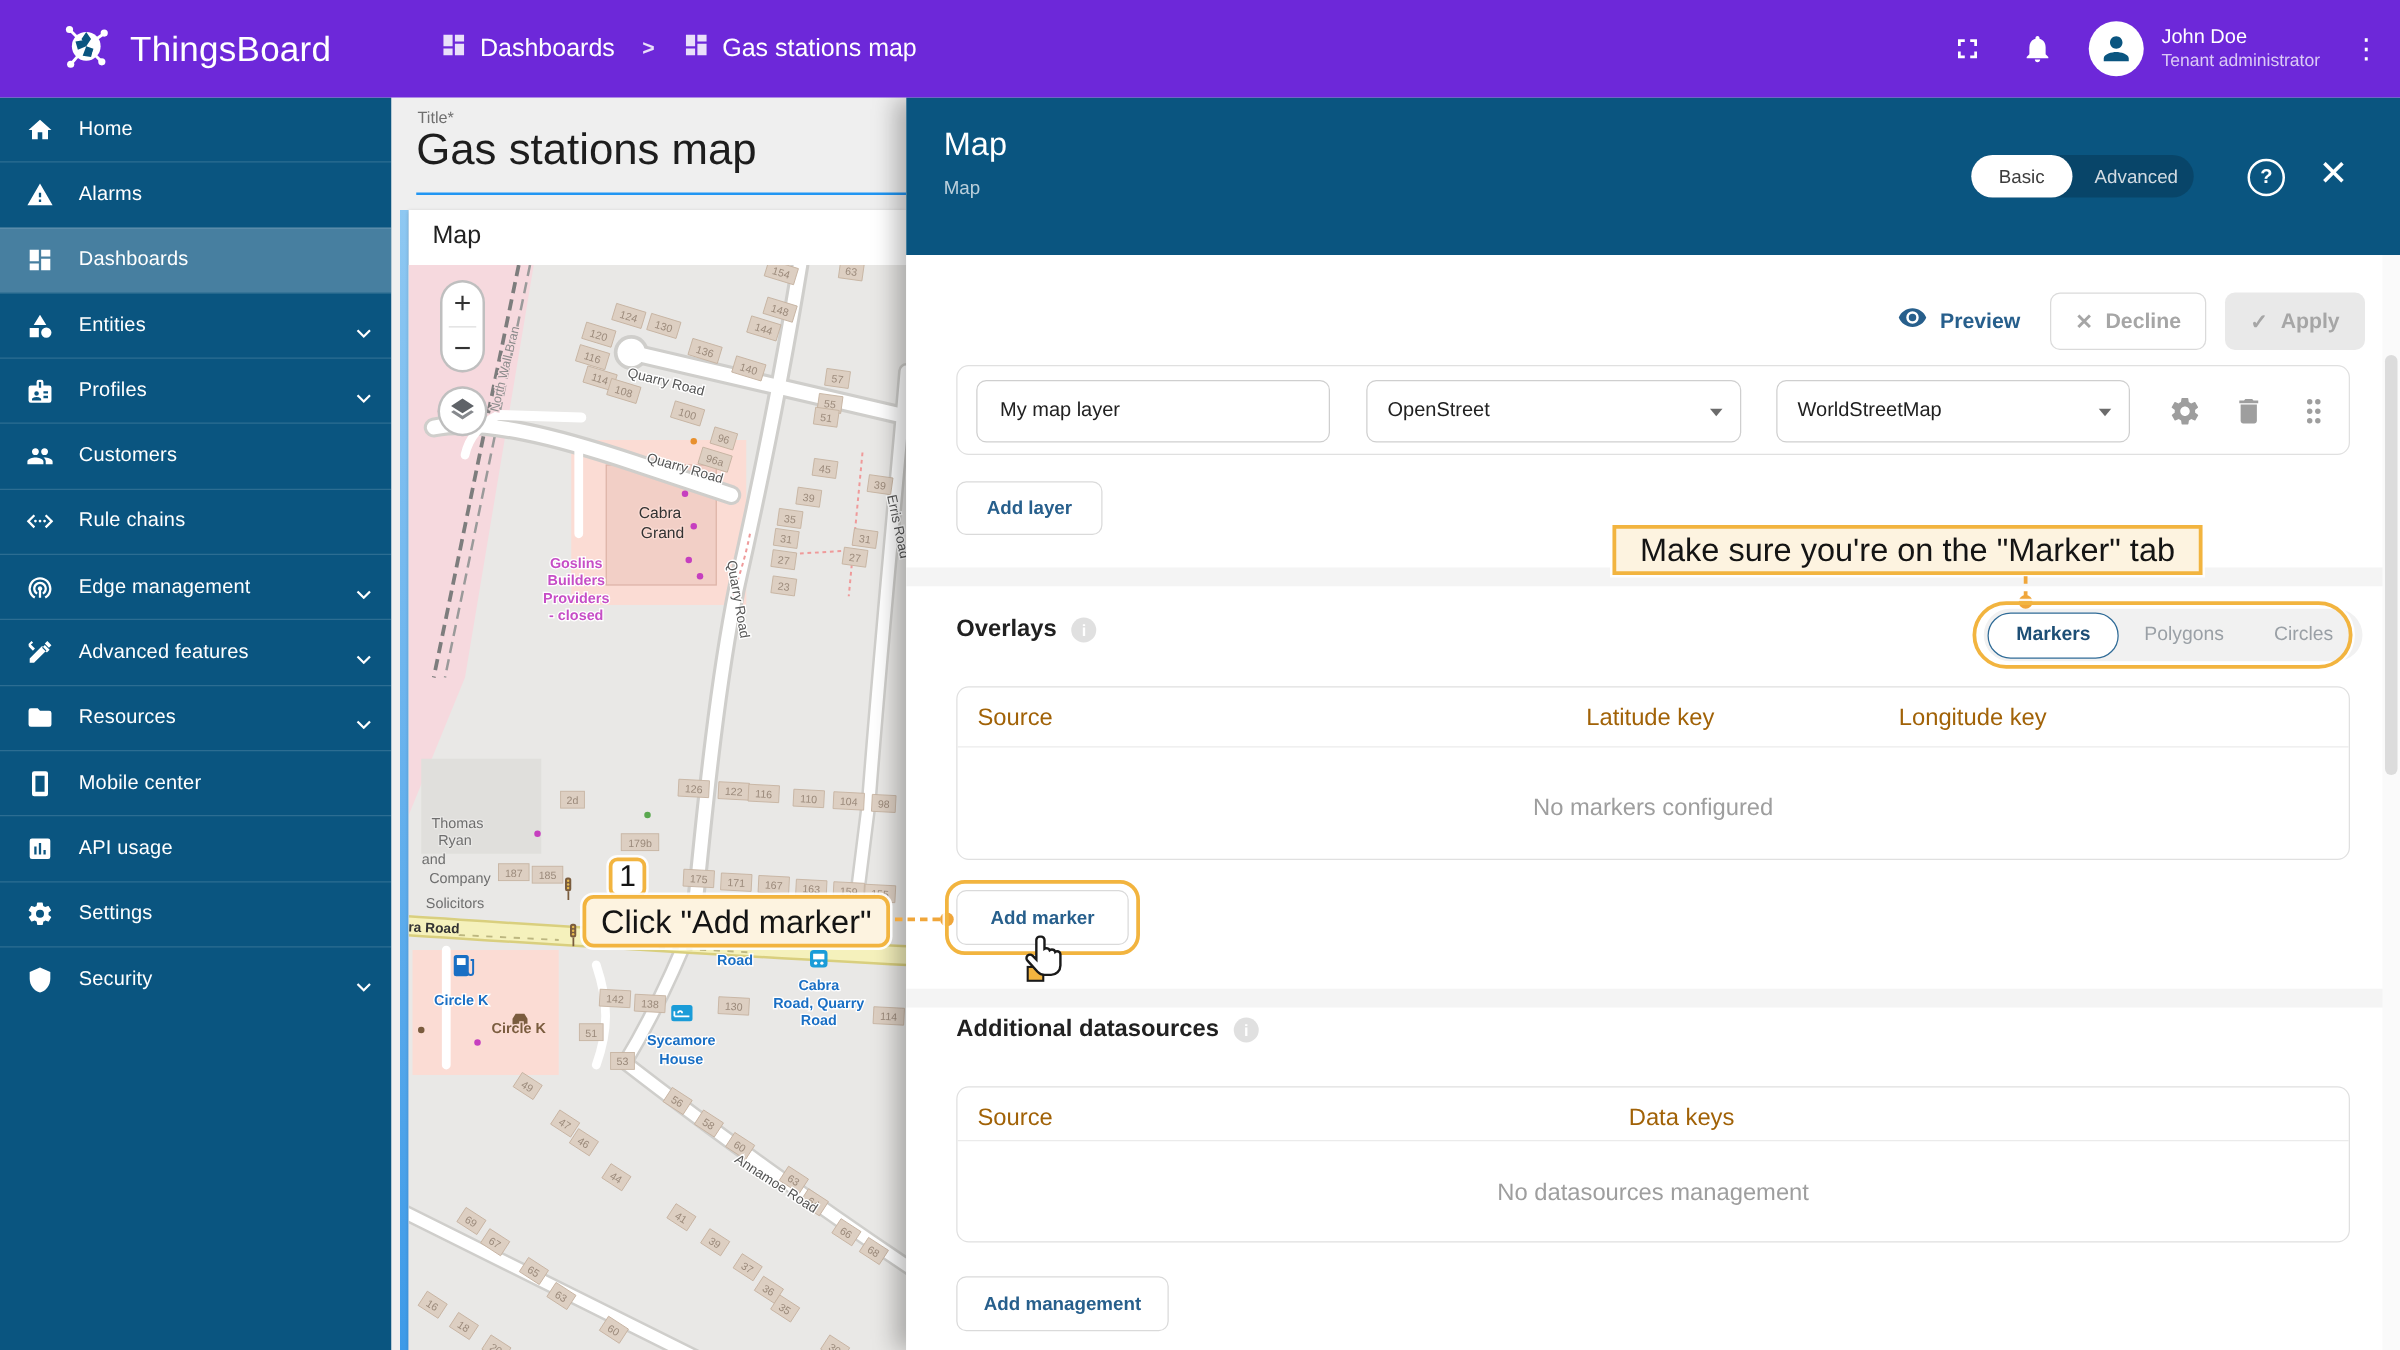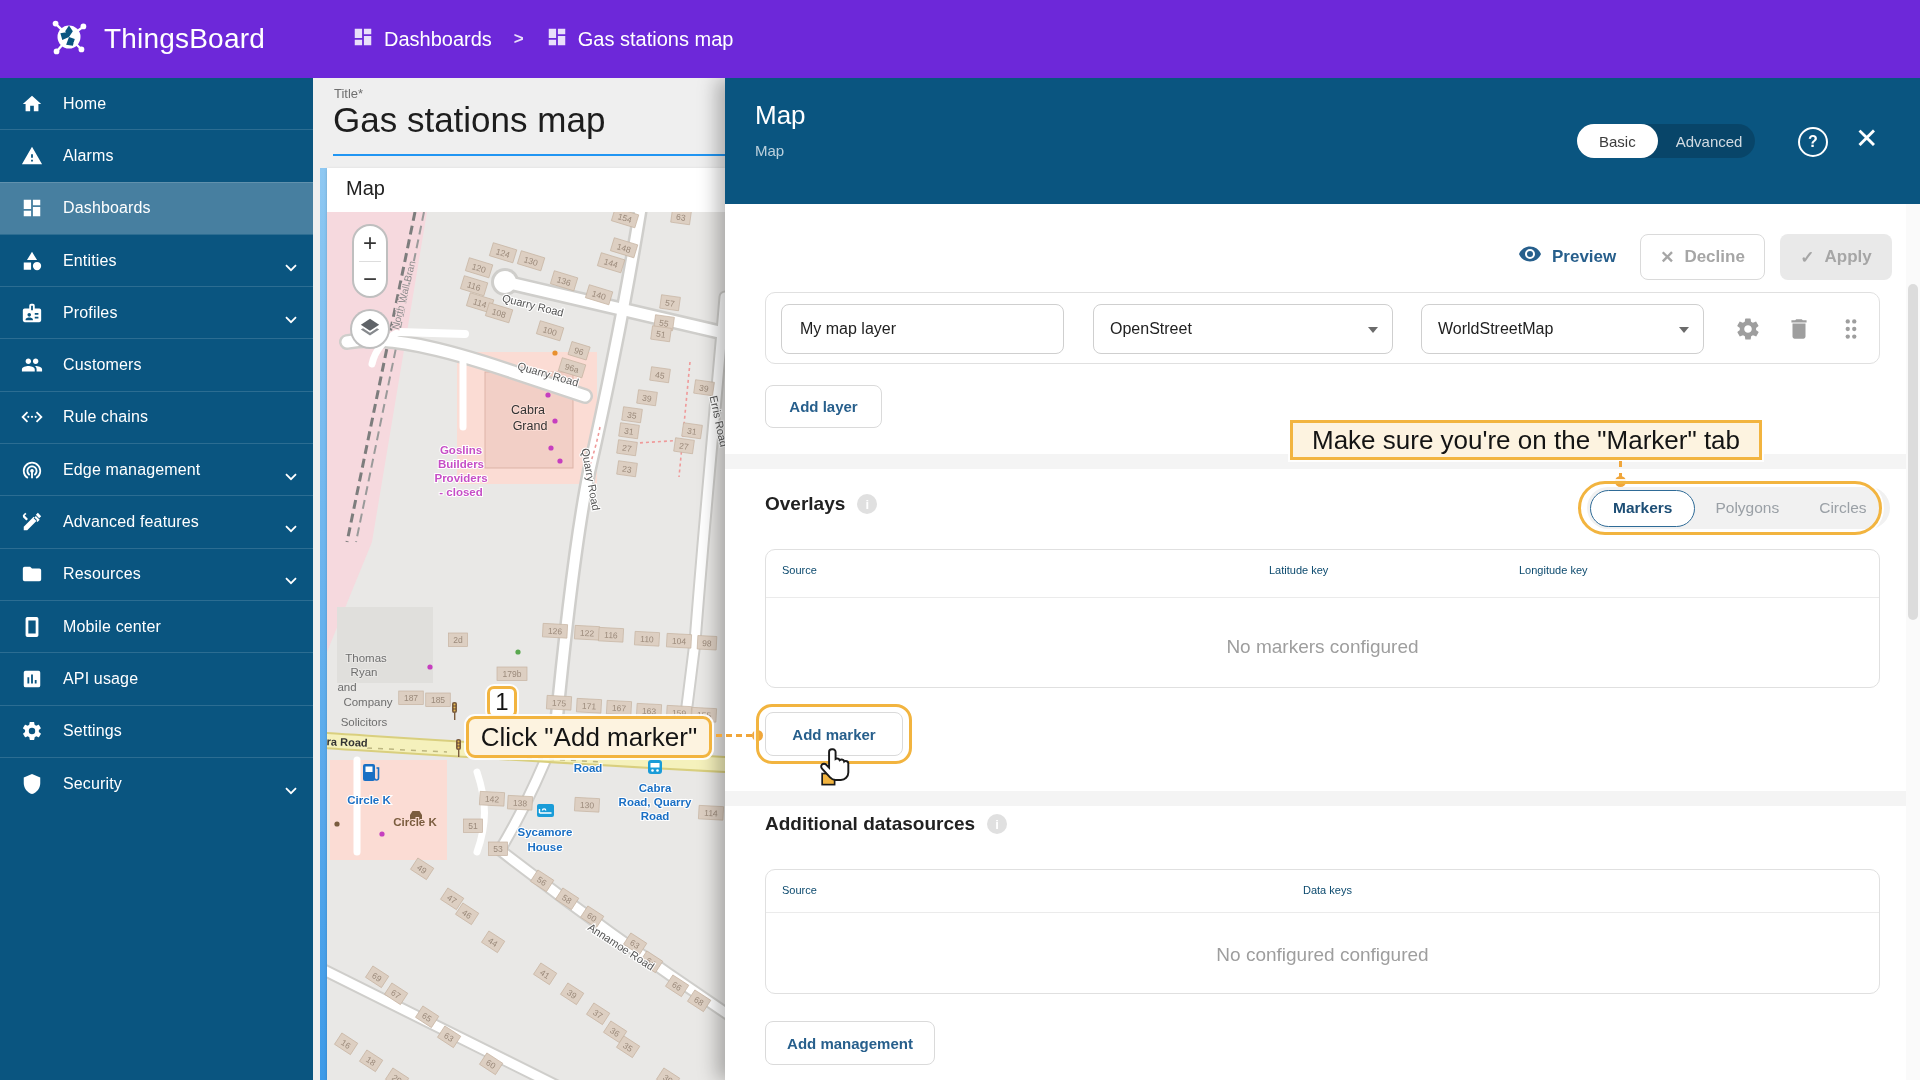--- a/index.html
+++ b/index.html
@@ -73,21 +73,21 @@
   .layer-card{top:88px;height:72px;}
   .tfield{position:absolute;top:11px;height:50px;border:1px solid #cfcfcf;border-radius:8px;box-sizing:border-box;display:flex;align-items:center;padding:0 16px;font-size:16px;color:#212121;background:#fff;}
   .tfield input{border:none;outline:none;font:inherit;color:inherit;width:100%;background:transparent;}
   .sel-arrow{position:absolute;right:14px;top:22px;width:0;height:0;border-left:5.5px solid transparent;border-right:5.5px solid transparent;border-top:6px solid #6b6b6b;}
   .row-ic{position:absolute;top:23px;width:26px;height:26px;cursor:pointer;}
   .row-ic svg{width:26px;height:26px;display:block;fill:#9e9e9e;}
   .add-btn{position:absolute;}
   .sec-title{position:absolute;left:40px;font-size:19px;font-weight:700;color:#212121;display:flex;align-items:center;gap:12px;}
   .info-ic{width:20px;height:20px;border-radius:50%;background:#e0e0e0;color:#fff;font-size:13px;font-weight:700;display:flex;align-items:center;justify-content:center;font-style:normal;}
   .tbl-head{position:absolute;left:0;top:0;width:100%;height:47px;}
-  .tbl-head span{position:absolute;top:14px;font-size:11px;color:#0c4a6e;}
+  .tbl-head span{position:absolute;top:14px;font-size:19px;color:#a16207;}
   .tbl-div{position:absolute;left:0;width:100%;height:1px;background:#ebebeb;}
   .tbl-empty{position:absolute;left:0;width:100%;text-align:center;font-size:19px;color:#9e9e9e;}
   .ov-tabs{position:absolute;left:862px;top:283px;height:42px;background:#f1f1f1;border-radius:21px;display:flex;align-items:center;padding:0 3px;box-sizing:border-box;}
   .ov-tab{padding:0 20px;height:42px;display:flex;align-items:center;font-size:15.5px;color:#9aa0a6;cursor:pointer;}
   .ov-tab.active{background:#fff;border:1.5px solid #2f6b97;border-radius:19px;height:37px;color:#1d4e75;font-weight:700;padding:0 22px;box-sizing:border-box;}
   .scrollbar{position:absolute;right:0;top:0;width:14px;height:876px;background:#fafafa;}
   .scroll-thumb{position:absolute;left:2px;top:80px;width:10px;height:336px;background:#dcdcdc;border-radius:5px;}
   
   .anno{position:absolute;z-index:60;pointer-events:none;}
   .anno-box{background:#fdf3e0;border:3px solid #f2b43f;border-radius:0;color:#141414;display:flex;align-items:center;justify-content:center;box-shadow:0 0 0 2px rgba(255,255,255,.9);}
@@ -124,20 +124,42 @@
         <span>Dashboards</span>
       </span>
       <span class="crumb-sep">&gt;</span>
       <span class="crumb">
         <span><svg width="22" height="22" viewBox="0 0 24 24" fill="rgba(255,255,255,.85)">
               <path d="M3 13h8V3H3v10zm10 8h8V11h-8v10zm-10 0h8v-6H3v6zM13 3v6h8V3h-8z"></path>
             </svg></span>
         <span>Gas stations map</span>
       </span>
     </nav>
+    <div class="top-right">
+      <span class="icon-btn">
+          <svg width="26" height="26" viewBox="0 0 24 24" fill="#fff">
+            <path d="M7 14H5v5h5v-2H7v-3zm-2-4h2V7h3V5H5v5zm12 7h-3v2h5v-5h-2v3zM14 5v2h3v3h2V5h-5z"></path>
+          </svg>
+        </span>
+      <span class="icon-btn">
+          <svg width="26" height="26" viewBox="0 0 24 24" fill="#fff">
+            <path d="M12 22c1.1 0 2-.9 2-2h-4c0 1.1.9 2 2 2zm6-6v-5c0-3.1-1.6-5.6-4.5-6.3V4c0-.8-.7-1.5-1.5-1.5S10.5 3.2 10.5 4v.7C7.6 5.4 6 7.9 6 11v5l-2 2v1h16v-1l-2-2z"></path>
+          </svg>
+        </span>
+      <span class="avatar">
+          <svg width="30" height="30" viewBox="0 0 24 24" fill="#0a5580">
+            <path d="M12 12c2.2 0 4-1.8 4-4s-1.8-4-4-4-4 1.8-4 4 1.8 4 4 4zm0 2c-2.7 0-8 1.3-8 4v2h16v-2c0-2.7-5.3-4-8-4z"></path>
+          </svg>
+        </span>
+      <div class="user-block">
+        <div class="user-name">John Doe</div>
+        <div class="user-role">Tenant administrator</div>
+      </div>
+      <span class="kebab">⋮</span>
+    </div>
   </header>
 
   <aside class="sidebar">
     <div>
         <div class="side-item">
           <span class="s-ic">
             <svg viewBox="0 0 24 24" fill="#fff">
               <path d="M10 20v-6h4v6h5v-8h3L12 3 2 12h3v8z"></path>
             </svg>
           </span>
@@ -803,21 +825,21 @@
       <div class="sec-title" style="top:609px;">
         <span>Additional datasources</span>
         <span class="info-ic">i</span>
       </div>
       <div class="card" style="top:665px;height:125px;">
         <div class="tbl-head">
           <span style="left:16px;">Source</span>
           <span style="left:537px;">Data keys</span>
         </div>
         <div class="tbl-div" style="top:42px;"></div>
-        <div class="tbl-empty" style="top:74px;">No configured configured</div>
+        <div class="tbl-empty" style="top:74px;">No datasources management</div>
       </div>
       <div class="btn add-btn" style="left:40px;top:817px;width:170px;height:44px;">
         <span>Add management</span>
       </div>
 
       <div class="scrollbar">
         <div class="scroll-thumb"></div>
       </div>
     </div>
   </section>

